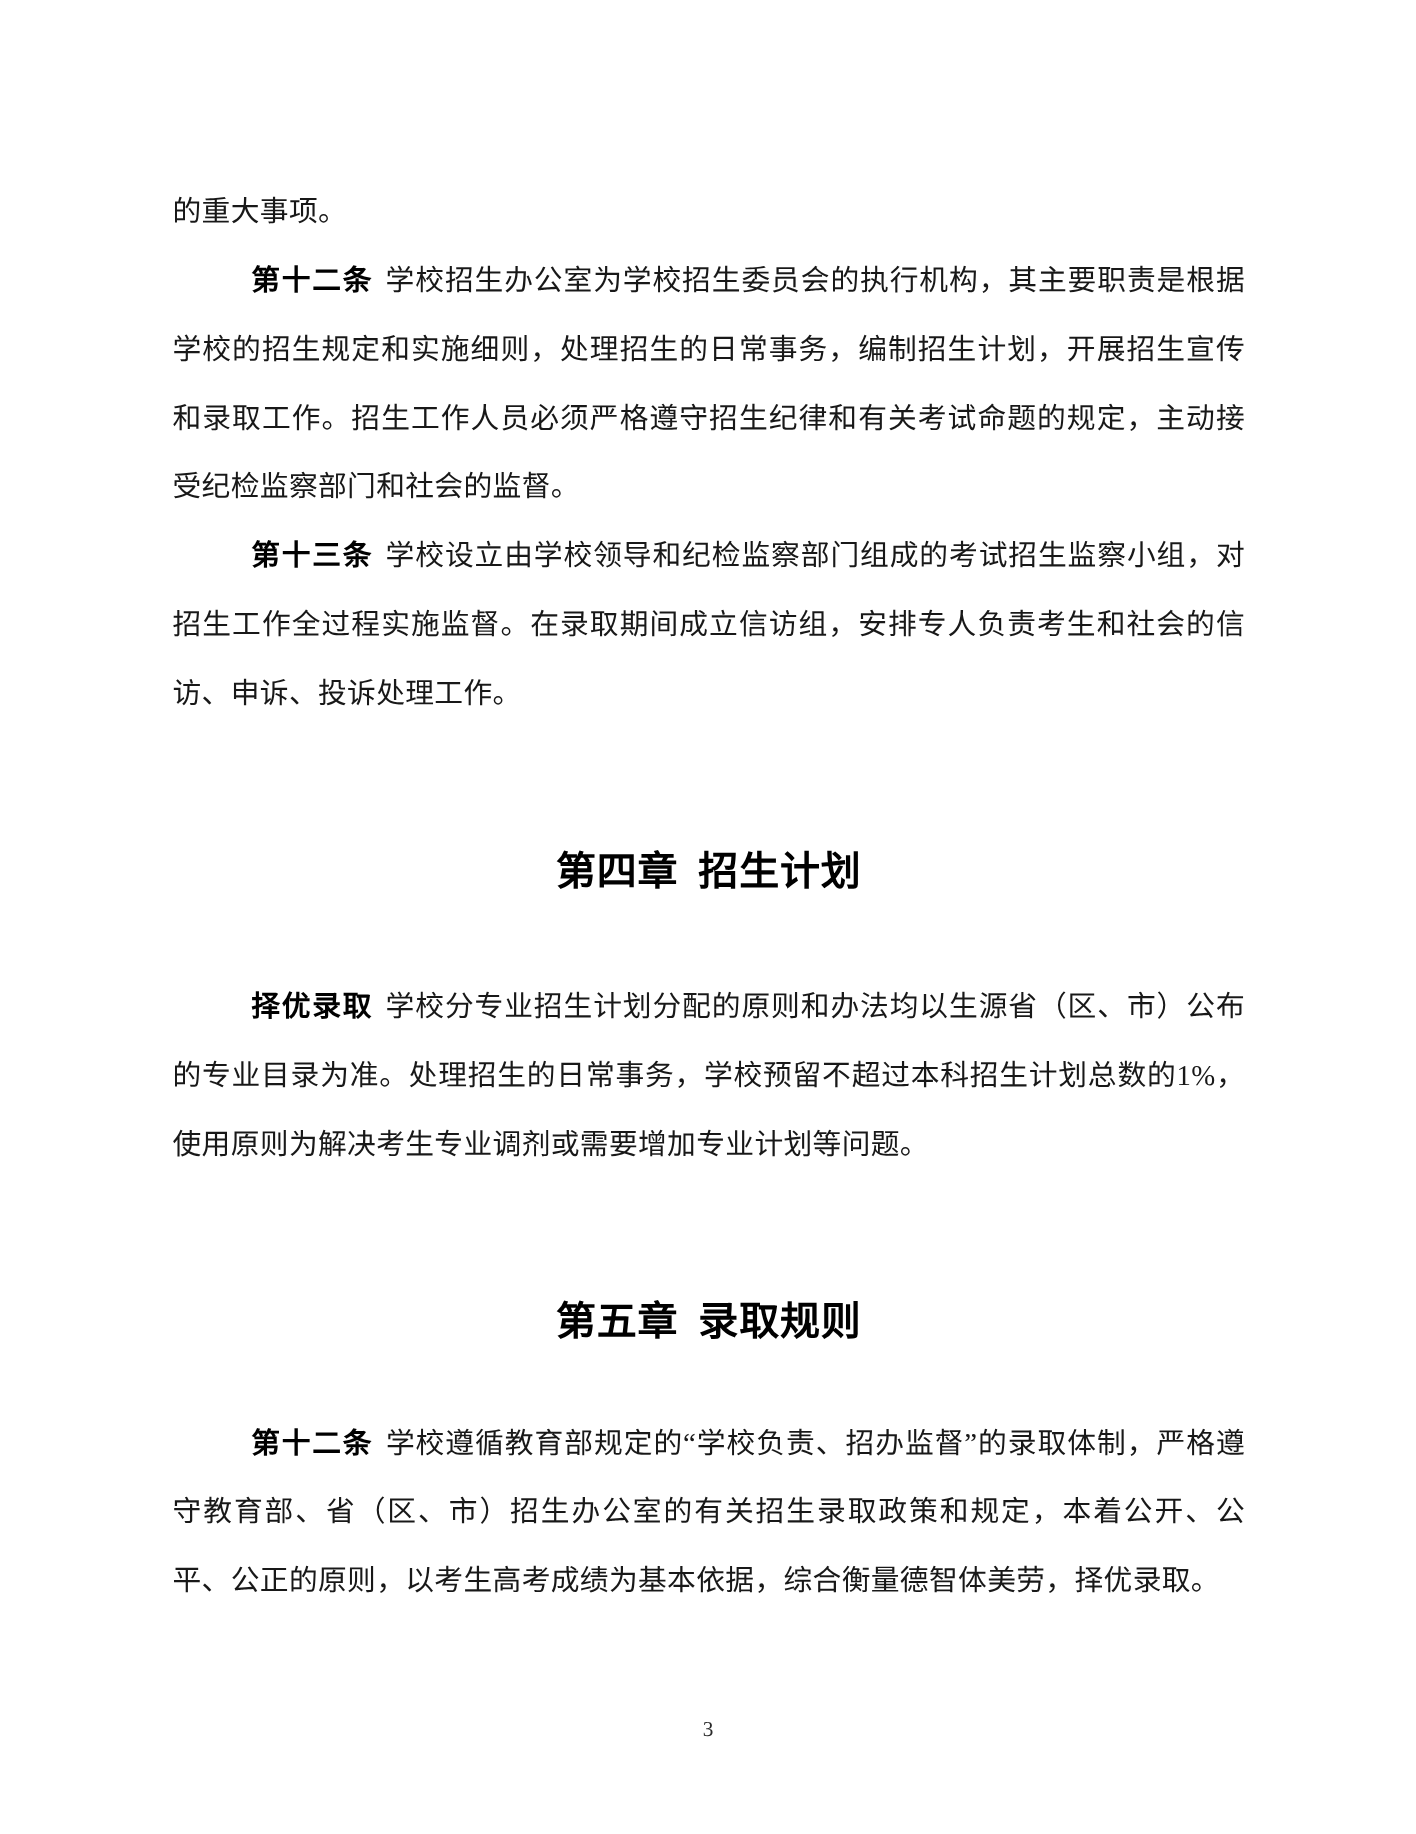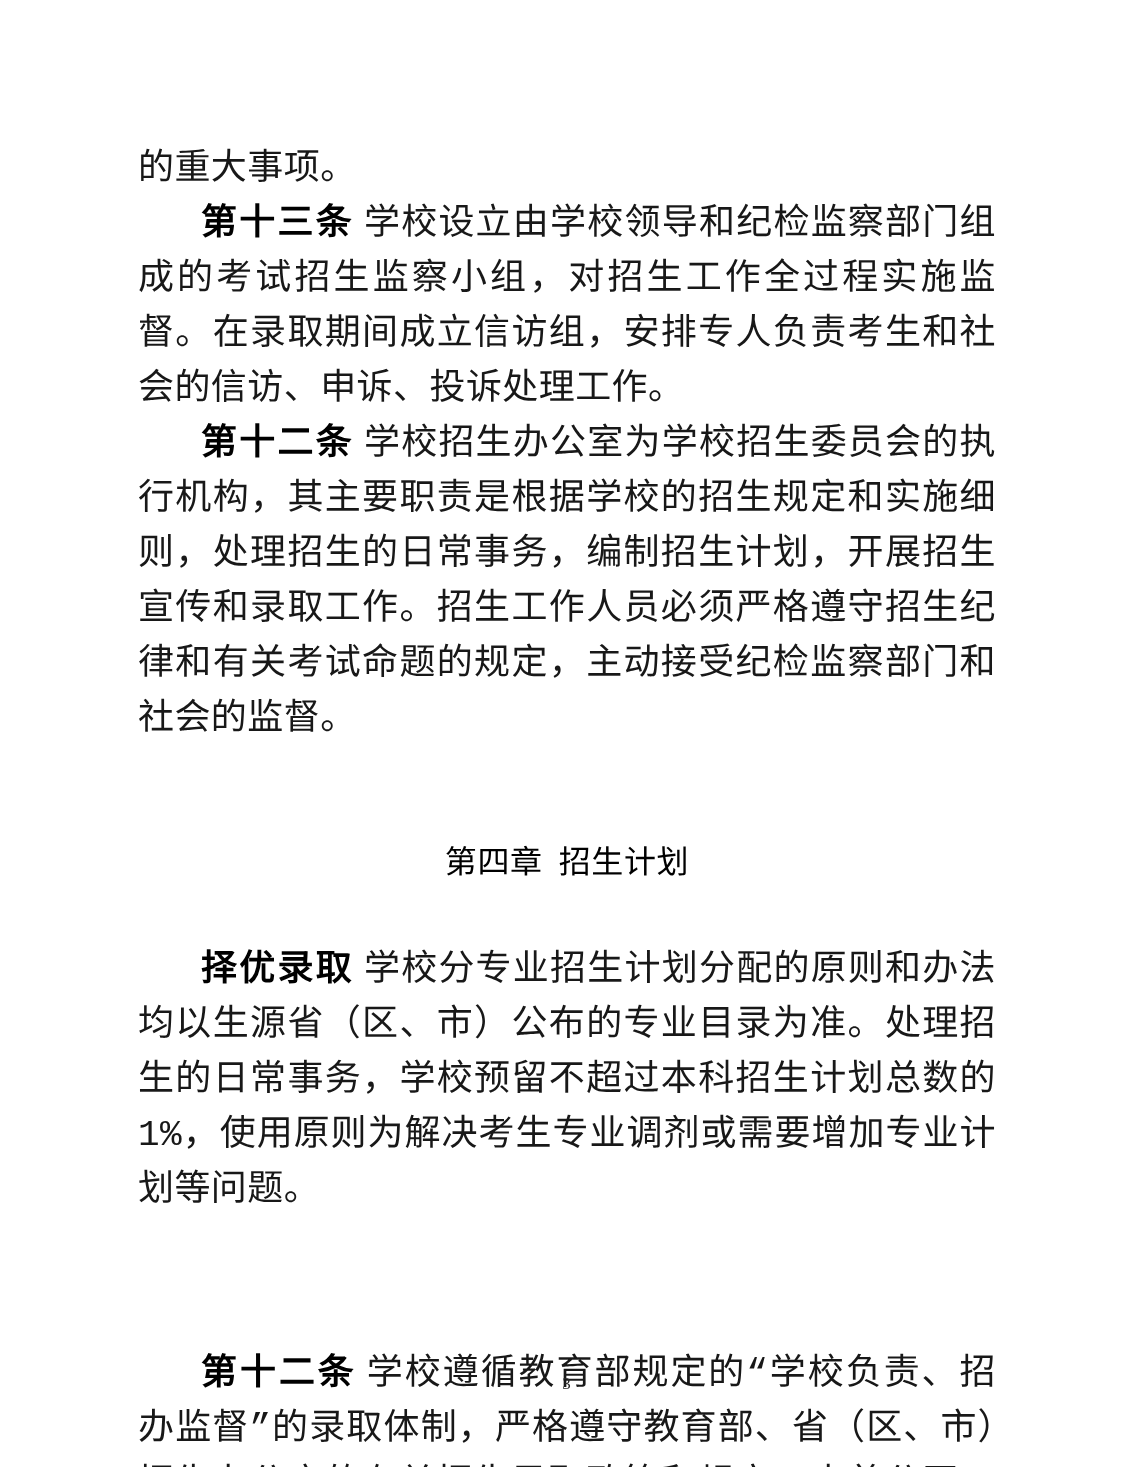--- a/index.html
+++ b/index.html
@@ -22,22 +22,22 @@
   
   .content {
     position: absolute;
     left: 138px;
     top: 142px;
     width: 858px;
   }
 
   
   .para {
-    font-family: Liberation Mono, monospace;
-    font-size: 36px;
+    font-family: Liberation Serif, serif;
+    font-size: 23px;
     line-height: 55px;
     text-align: justify;
     text-justify: inter-character;
     text-align-last: left;
     margin: 0;
     letter-spacing: 0.012em;
     color: #181818;
     word-break: break-all;
   }
 
@@ -57,21 +57,21 @@
     font-weight: 700;
     letter-spacing: 0.04em;
     padding-right: 10px;
     color: #000000;
   }
 
   
   .chapter {
     font-family: "Liberation Sans", "DejaVu Sans", sans-serif;
     font-size: 32px;
-    font-weight: 400;
+    font-weight: 700;
     text-align: center;
     line-height: 55px;
     color: #000000;
     letter-spacing: 0.02em;
     margin: 0;
   }
 
   .chapter-sep {
     display: inline-block;
     width: 16px;
@@ -100,44 +100,47 @@
 
 <div id="page">
 
   <div class="content">
 
     <p class="para">
       <span>的重大事项。</span>
     </p>
 
     <p class="para indent">
-      <span class="marker">第十三条</span><span>学校设立由学校领导和纪检监察部门组成的考试招生监察小组，对招生工作全过程实施监督。在录取期间成立信访组，安排专人负责考生和社会的信访、申诉、投诉处理工作。</span>
+      <span class="marker">第十二条</span><span>学校招生办公室为学校招生委员会的执行机构，其主要职责是根据学校的招生规定和实施细则，处理招生的日常事务，编制招生计划，开展招生宣传和录取工作。招生工作人员必须严格遵守招生纪律和有关考试命题的规定，主动接受纪检监察部门和社会的监督。</span>
     </p>
 
     <p class="para indent">
-      <span class="marker">第十二条</span><span>学校招生办公室为学校招生委员会的执行机构，其主要职责是根据学校的招生规定和实施细则，处理招生的日常事务，编制招生计划，开展招生宣传和录取工作。招生工作人员必须严格遵守招生纪律和有关考试命题的规定，主动接受纪检监察部门和社会的监督。</span>
+      <span class="marker">第十三条</span><span>学校设立由学校领导和纪检监察部门组成的考试招生监察小组，对招生工作全过程实施监督。在录取期间成立信访组，安排专人负责考生和社会的信访、申诉、投诉处理工作。</span>
     </p>
 
     <div class="space-before-ch"></div>
 
     <p class="chapter">
       <span>第四章</span><span class="chapter-sep"></span><span>招生计划</span>
     </p>
 
     <div class="space-after-ch"></div>
 
 
     <div class="gap-sm"></div>
 
     <p class="para indent">
       <span class="marker">择优录取</span><span>学校分专业招生计划分配的原则和办法均以生源省（区、市）公布的专业目录为准。处理招生的日常事务，学校预留不超过本科招生计划总数的1%，使用原则为解决考生专业调剂或需要增加专业计划等问题。</span>
     </p>
 
     <div class="space-before-ch2"></div>
 
+    <p class="chapter">
+      <span>第五章</span><span class="chapter-sep"></span><span>录取规则</span>
+    </p>
 
     <div class="space-after-ch2"></div>
 
     <p class="para indent">
       <span class="marker">第十二条</span><span>学校遵循教育部规定的“学校负责、招办监督”的录取体制，严格遵守教育部、省（区、市）招生办公室的有关招生录取政策和规定，本着公开、公平、公正的原则，以考生高考成绩为基本依据，综合衡量德智体美劳，择优录取。</span>
     </p>
 
   </div>
 
   <div class="page-number">3</div>

